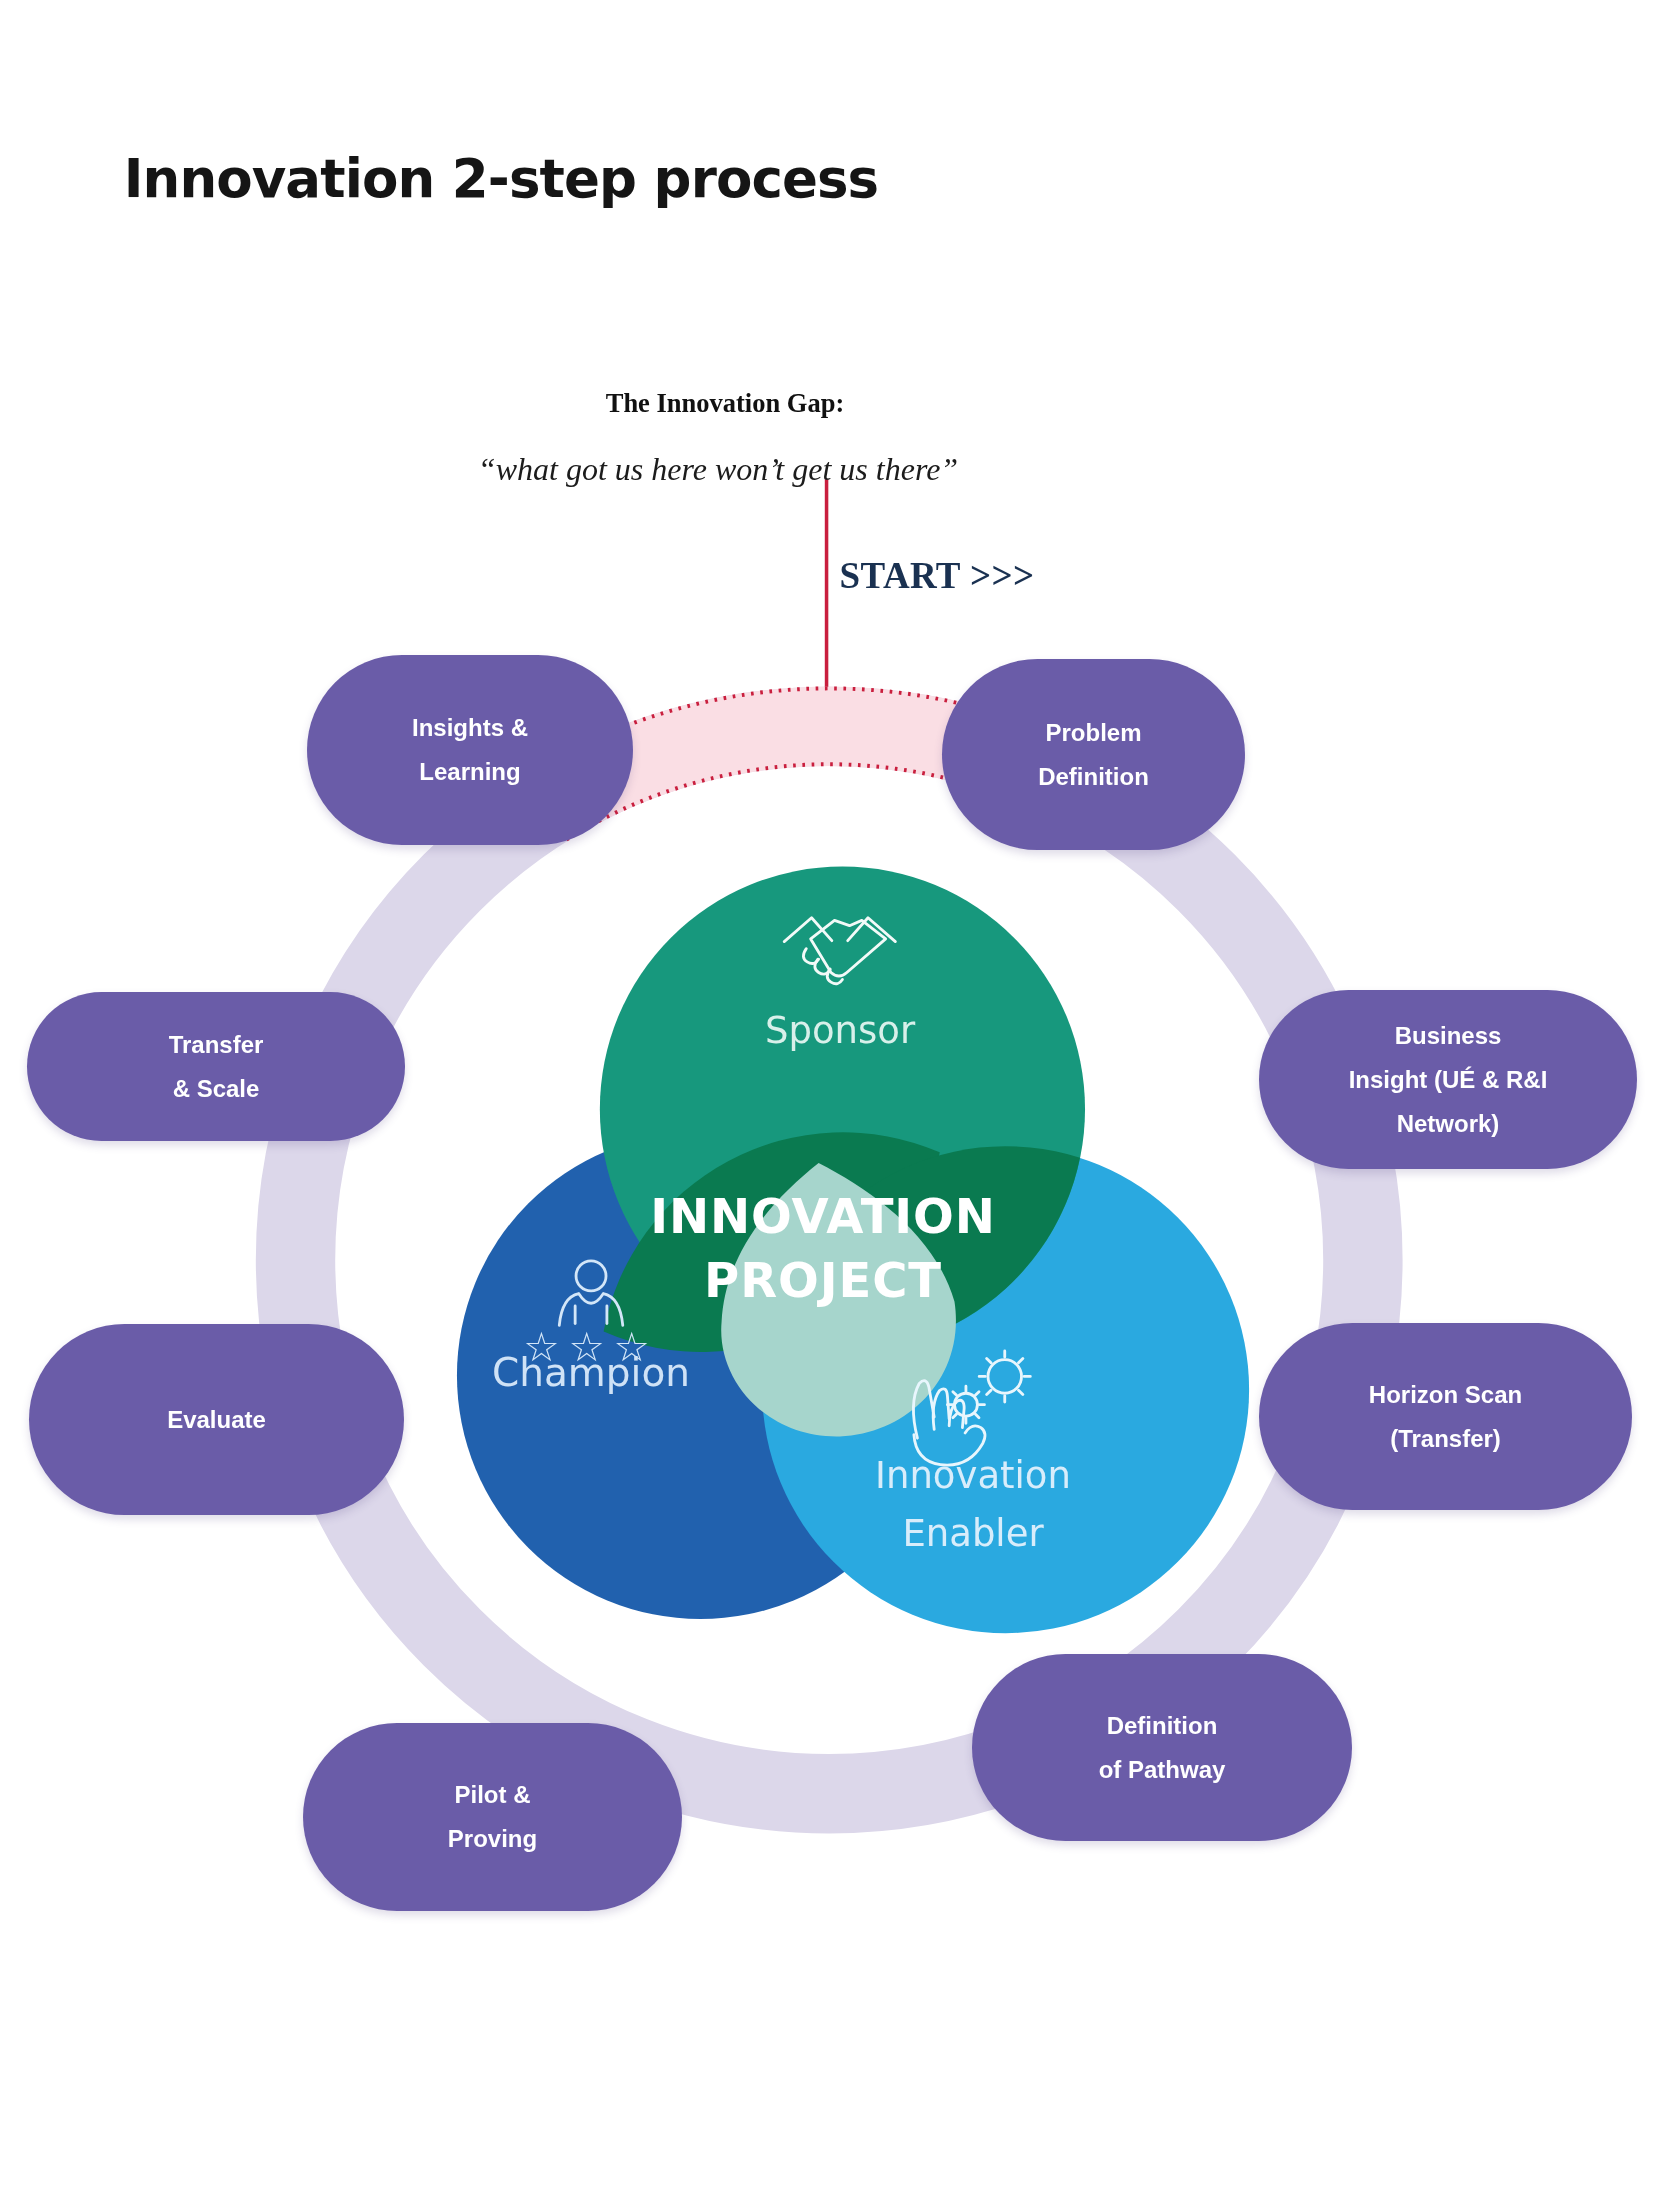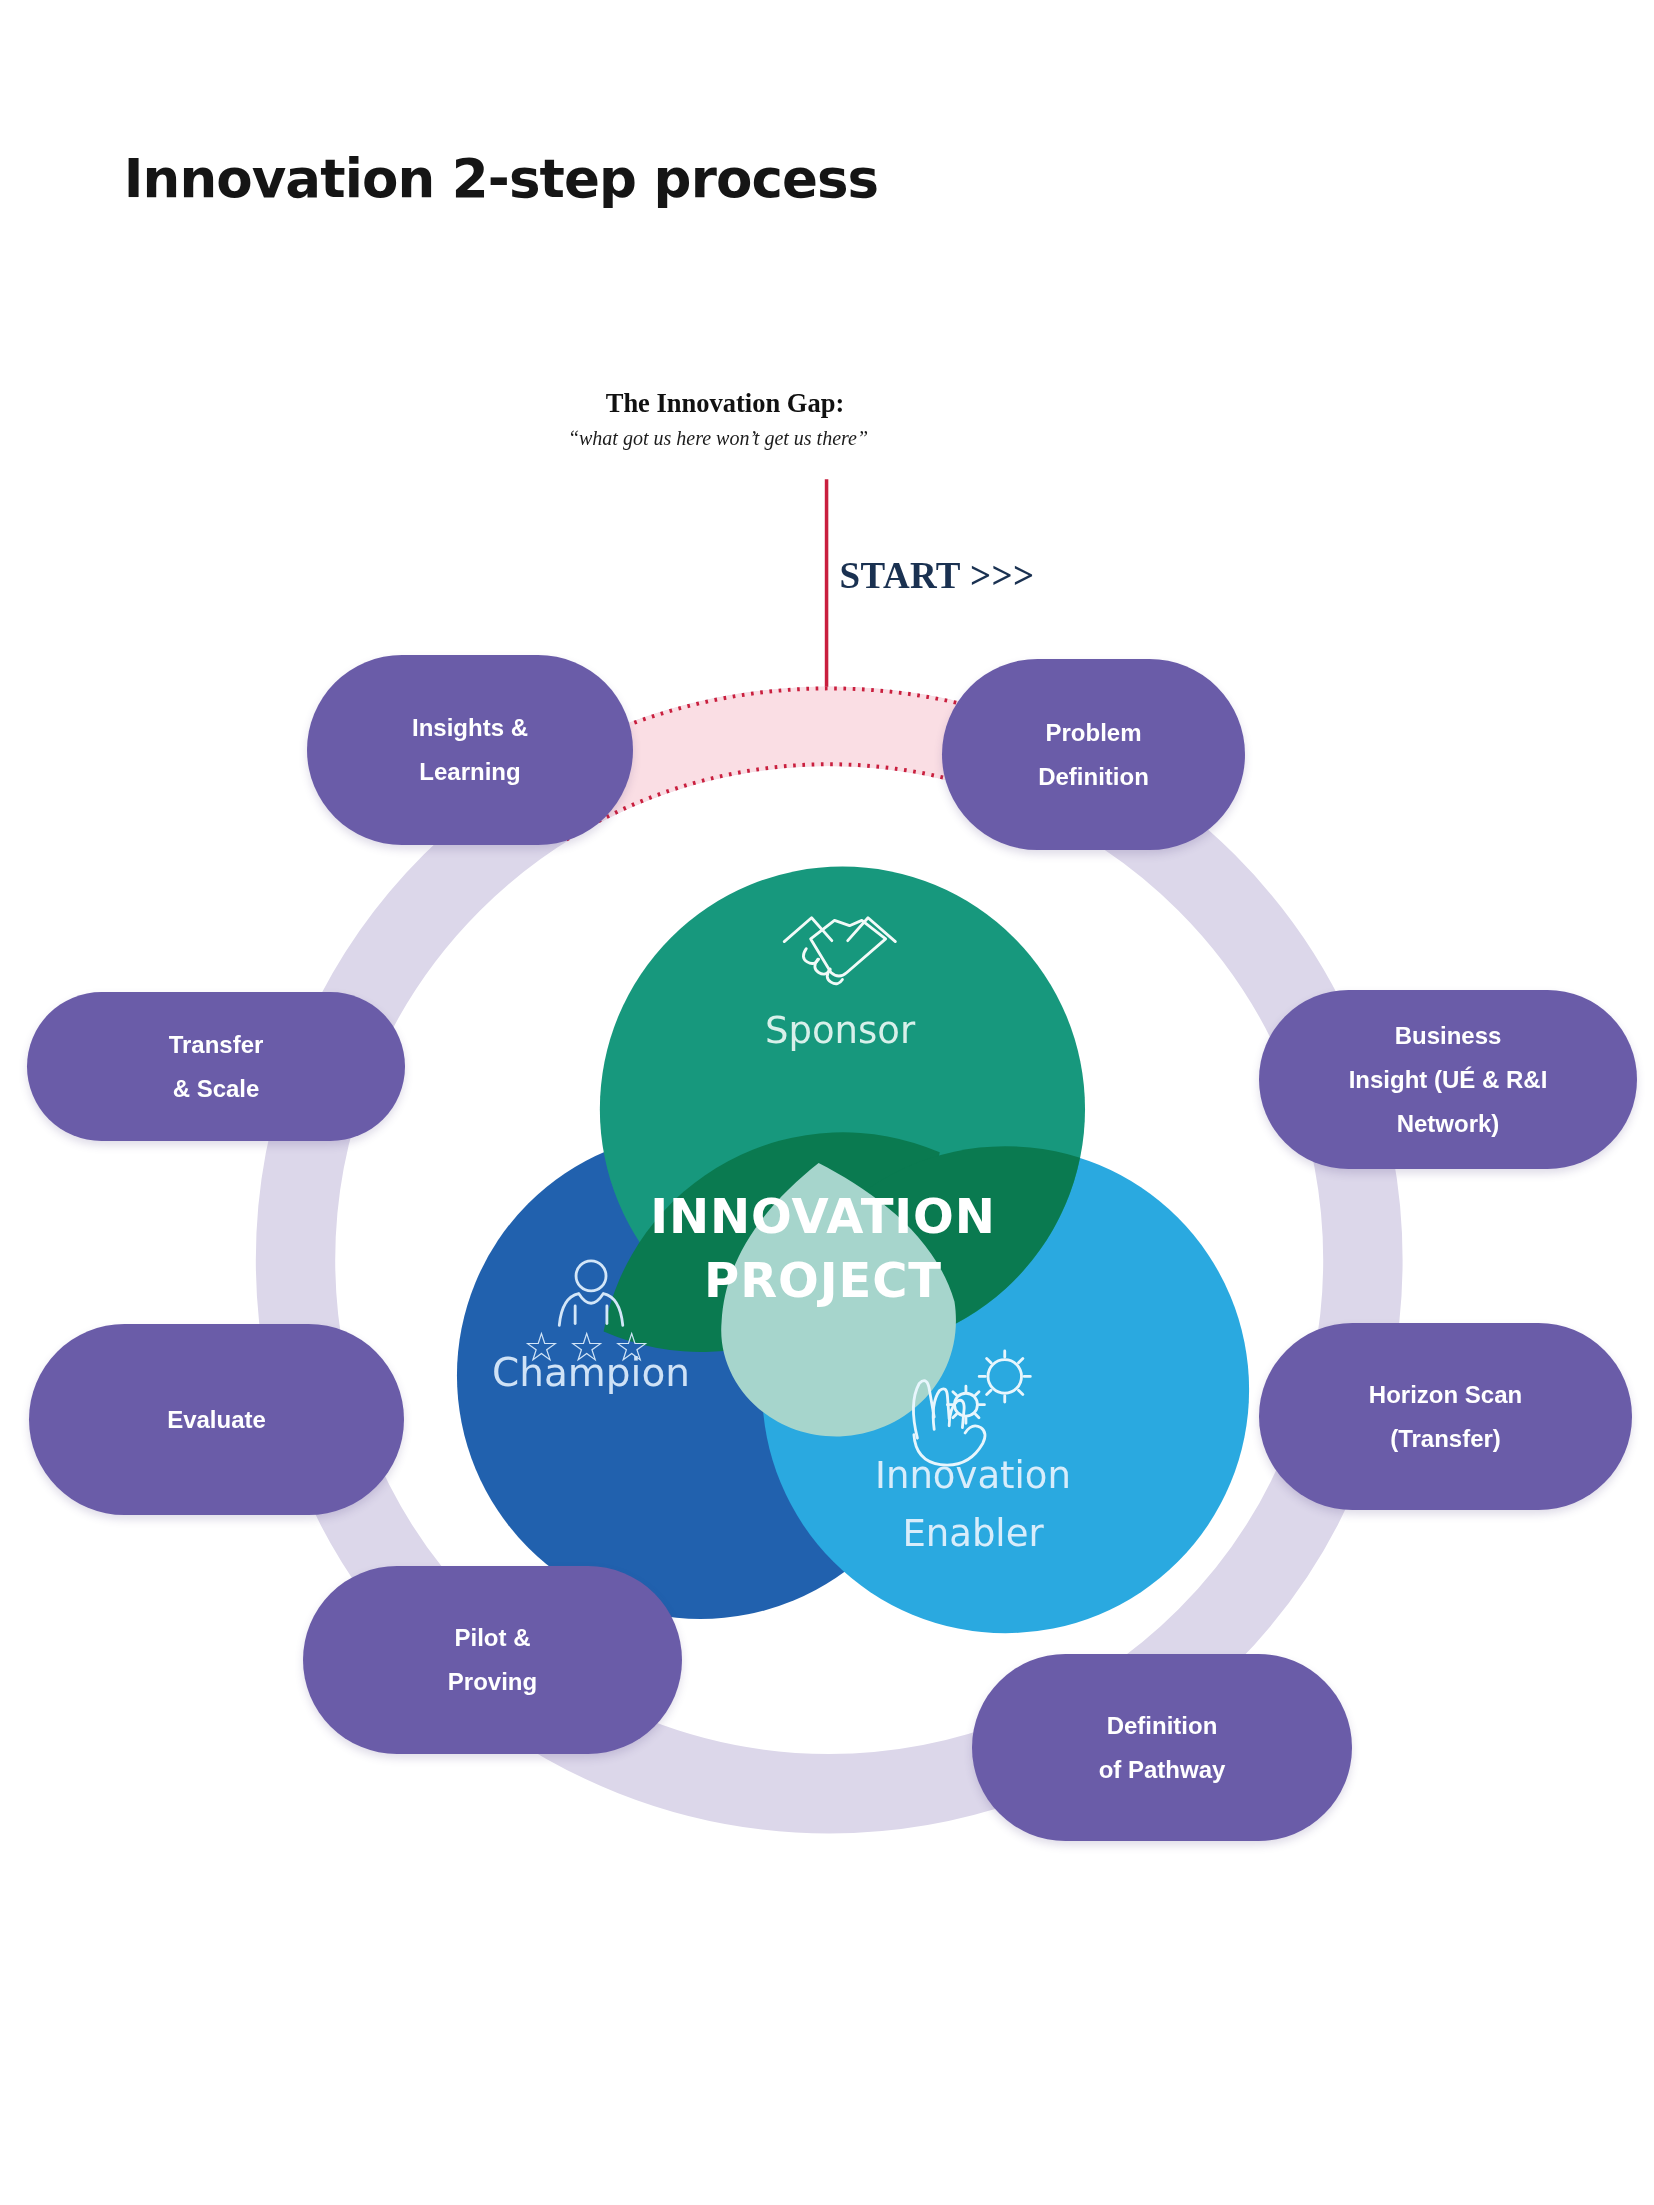--- a/index.html
+++ b/index.html
@@ -12,39 +12,39 @@
     left:501px;top:148px;transform:translateX(-50%);
     font-family:"DejaVu Sans","Liberation Sans",sans-serif;
     font-size:53px;font-weight:600;letter-spacing:-0.9px;color:var(--title-black);
     white-space:nowrap;
   }
   .gap-head{
     left:725px;top:388px;transform:translateX(-50%);
     font-size:26.5px;font-weight:700;color:#111;white-space:nowrap;
   }
   .gap-quote{
-    left:718px;top:427px;transform:translateX(-50%);
-    font-size:20px;font-style:italic;color:#1c1c1c;white-space:nowrap;
+    left:718px;top:451px;transform:translateX(-50%);
+    font-size:32px;font-style:italic;color:#1c1c1c;white-space:nowrap;
   }
   .start{
     left:937px;top:554px;transform:translateX(-50%);
     font-size:37px;font-weight:700;color:var(--start-navy);white-space:nowrap;
     letter-spacing:0.4px;
   }
   .pill{
     position:absolute;background:var(--pill-purple);border-radius:97px;
     display:flex;align-items:center;justify-content:center;text-align:center;
     color:#fff;font-size:24px;font-weight:700;line-height:44px;
     white-space:pre-line;box-shadow:0 4.4px 8px rgba(80,62,130,0.18);
   }
   .p-problem {left:942px;top:659px;width:303px;height:191px;}
   .p-business{left:1259px;top:990px;width:378px;height:179px;}
   .p-horizon {left:1259px;top:1323px;width:373px;height:187px;}
   .p-pathway {left:972px;top:1654px;width:380px;height:187px;}
-  .p-pilot   {left:303px;top:1566px;width:379px;height:188px;}
+  .p-pilot   {left:303px;top:1723px;width:379px;height:188px;}
   .p-evaluate{left:29px;top:1324px;width:375px;height:191px;}
   .p-transfer{left:27px;top:992px;width:378px;height:149px;text-align:center;}
   .p-insights{left:307px;top:655px;width:326px;height:190px;}
   .venn-center{
     left:823px;top:1184px;transform:translateX(-50%);
     font-family:"DejaVu Sans","Liberation Sans",sans-serif;
     font-size:48px;line-height:64px;font-weight:800;color:#ffffff;
     letter-spacing:0.9px;text-align:center;white-space:pre-line;
   }
   .role{

